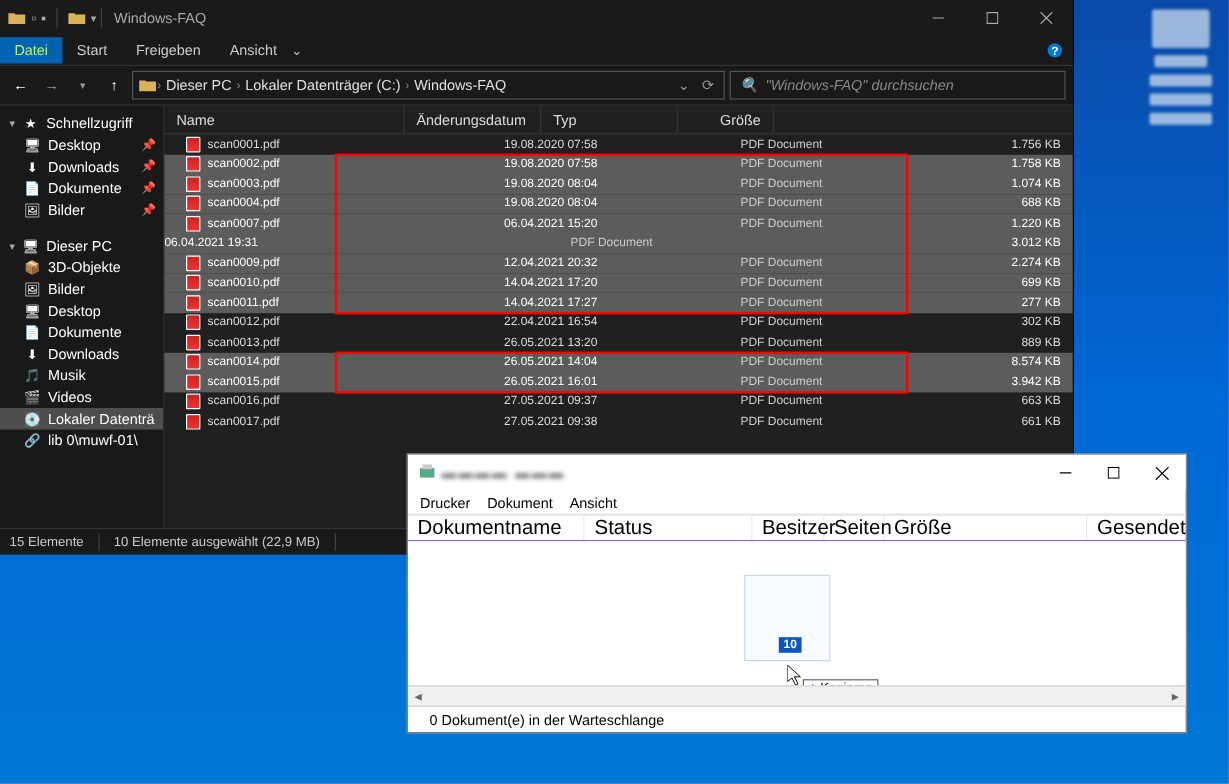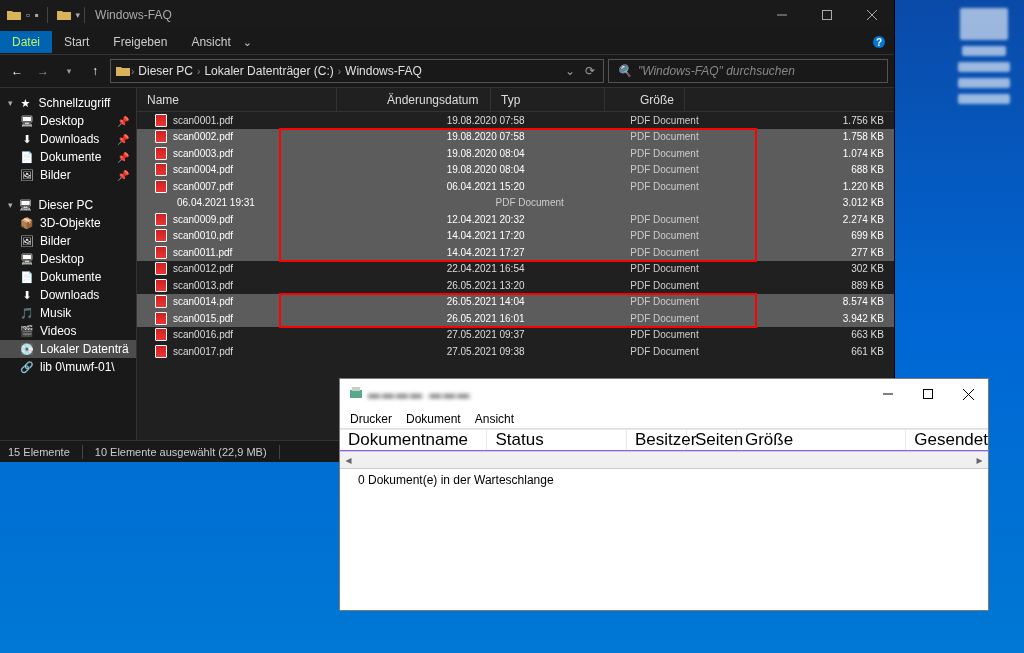--- a/index.html
+++ b/index.html
@@ -34,21 +34,21 @@
 .sidebar .item { display: flex; align-items: center; height: 18px; padding-left: 20px; gap: 6px; white-space: nowrap; overflow: hidden; }
 .sidebar .item.head { padding-left: 8px; }
 .sidebar .sb-ico { width: 14px; height: 14px; display: inline-flex; align-items: center; justify-content: center; font-size: 11px; }
 .sidebar .pin { margin-left: auto; color: #888; font-size: 10px; margin-right: 6px; }
 .sidebar .item.sel { background: #4d4d4d; }
 
 .list { flex: 1; background: #202020; position: relative; }
 .colhead { display: flex; height: 24px; border-bottom: 1px solid #333; font-size: 12px; color: #ddd; }
 .colhead div { padding-left: 10px; border-right: 1px solid #333; height: 100%; display: flex; align-items: center; }
 .c-name { width: 200px; }
-.c-date { width: 114px; margin-left: 40px; }
+.c-date { width: 114px; }
 .c-type { width: 114px; }
 .c-size { width: 80px; text-align: right; justify-content: flex-end; padding-right: 10px; border-right: none; }
 
 .rows { position: relative; }
 .row { display: flex; height: 16.5px; align-items: center; font-size: 10px; color: #ddd; justify-content: space-between; }
 .row.sel { background: #5c5c5c; color: #fff; }
 .row .c-name { display: flex; align-items: center; gap: 6px; padding-left: 18px; }
 .row .c-type { color: #ccc; }
 .row .c-size { justify-content: flex-end; padding-right: 10px; }
 .pdf-ico { width: 12px; height: 13px; background: linear-gradient(#c22, #e33); border-radius: 1px; position: relative; border: 0.5px solid #fff; flex: none; }
@@ -442,20 +442,34 @@
     <span>Ansicht</span>
   </div>
   <div class="pq-head">
     <div class="pc-doc">Dokumentname</div>
     <div class="pc-status">Status</div>
     <div class="pc-owner">Besitzer</div>
     <div class="pc-pages">Seiten</div>
     <div class="pc-size">Größe</div>
     <div class="pc-sent">Gesendet</div>
   </div>
+  <div class="pq-body">
+    <div class="dragpreview">
+      <div class="badge">10</div>
+    </div>
+    <div class="cursor-arrow">
+      <svg width="16" height="20">
+          <path d="M0 0 L0 14 L4 11 L7 17 L9 16 L6 10 L11 10 Z" fill="#fff" stroke="#000" stroke-width="0.8"></path>
+        </svg>
+    </div>
+    <div class="copy-tip">
+      <span style="color:#0067d4;font-weight:bold">+</span>
+      <span>Kopieren</span>
+    </div>
+  </div>
   <div class="pq-scroll">
     <div class="arrow">◂</div>
     <div style="flex:1"></div>
     <div class="arrow">▸</div>
   </div>
   <div class="pq-status">
     <span>0 Dokument(e) in der Warteschlange</span>
   </div>
 </div>
 

